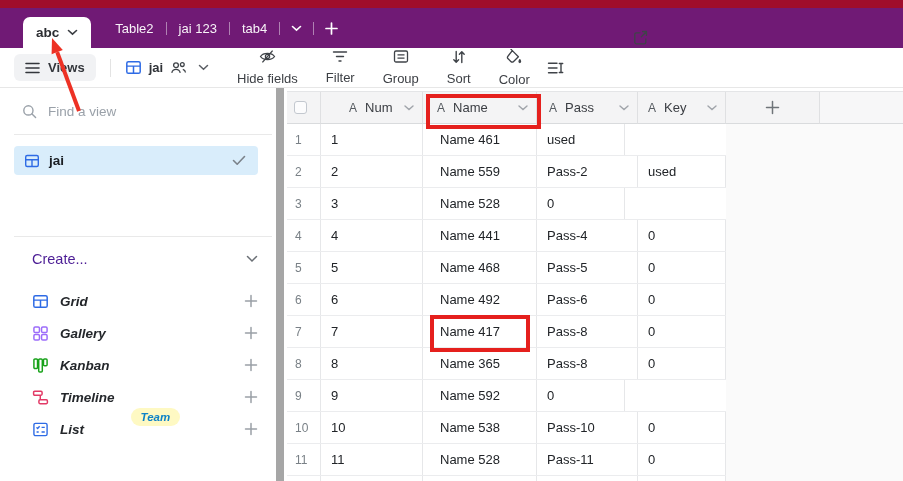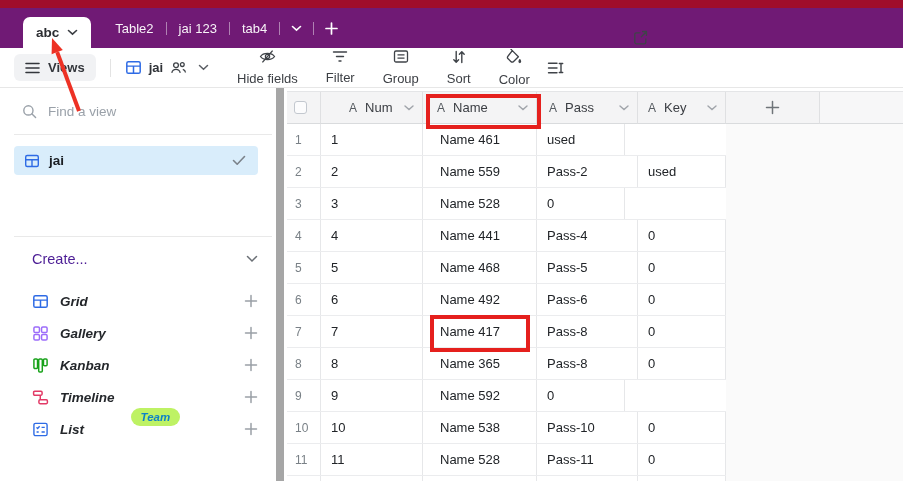--- a/index.html
+++ b/index.html
@@ -41,21 +41,21 @@
     font-size:13.5px; font-weight:700; color:#1b1f24; cursor:pointer; }
   .view-item .check { margin-left:auto; display:flex; }
   .sb-gap { height:61px; }
   .create-header { padding:14px 18px 6px 32px; display:flex; align-items:center;
     font-size:14.5px; color:#4c1d95; font-weight:500; }
   .create-header .chev { margin-left:auto; display:flex; }
   .create-list { margin-top:12px; }
   .create-item { height:32px; display:flex; align-items:center; gap:11px;
     padding:0 18px 0 32px; font-size:13.5px; font-weight:700; color:#24272b; cursor:pointer;font-style:italic; }
   .create-item .plus { margin-left:auto; display:flex; }
-  .team-badge { background:#bef264; color:#0d82c7; font-size:11.5px; font-weight:700;
+  .team-badge { background:#fef9c3; color:#0d82c7; font-size:11.5px; font-weight:700;
     border-radius:10px; padding:3px 10px; margin-left:5px;margin-top:40px; }
 
   
   .vscroll { width:8px; background:#a6a6a6; cursor:pointer; }
 
   
   .grid { flex:1; background:#fff; padding:3px 0 0 3px; display:flex; flex-direction:column; overflow:hidden; }
   .grid-header { display:flex; height:33px; flex:0 0 33px; border-top:1px solid #e4e5e7; }
   .hcell { background:#f4f4f5; border-right:1px solid #dfe0e2; border-bottom:1px solid #d9dbdd;
     display:flex; align-items:center; gap:8px; padding:0 8px 0 12px;

